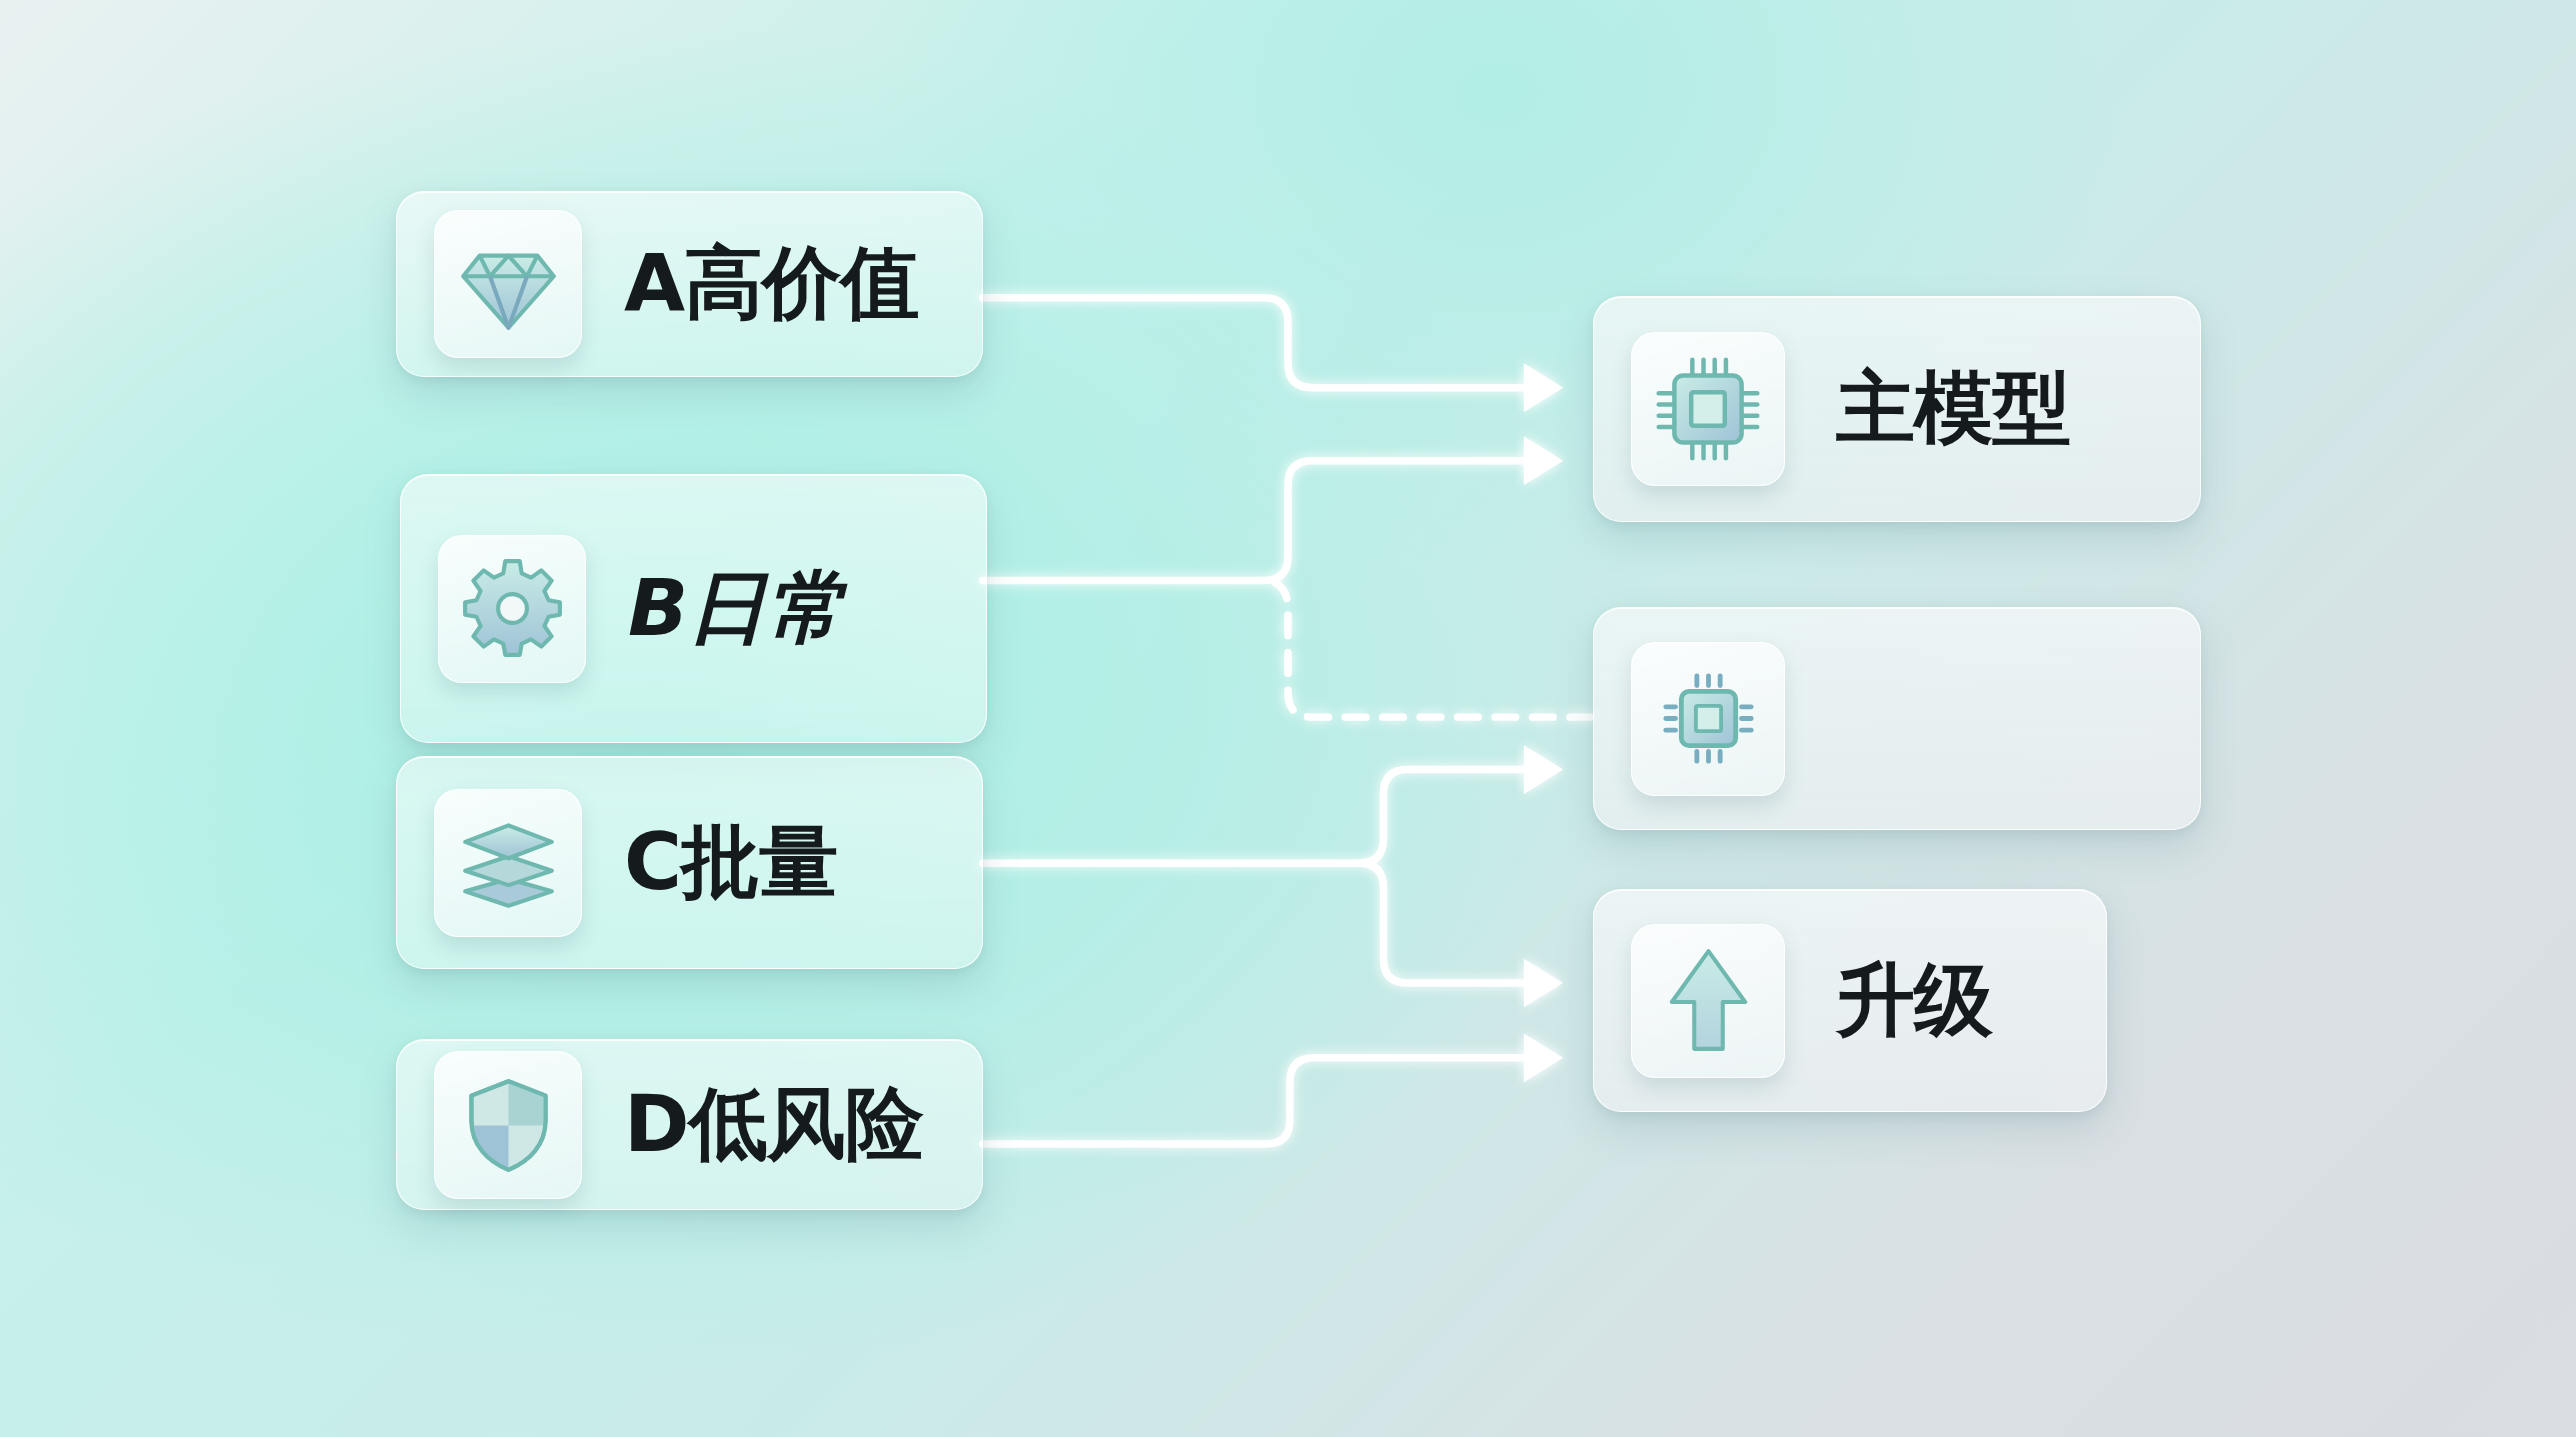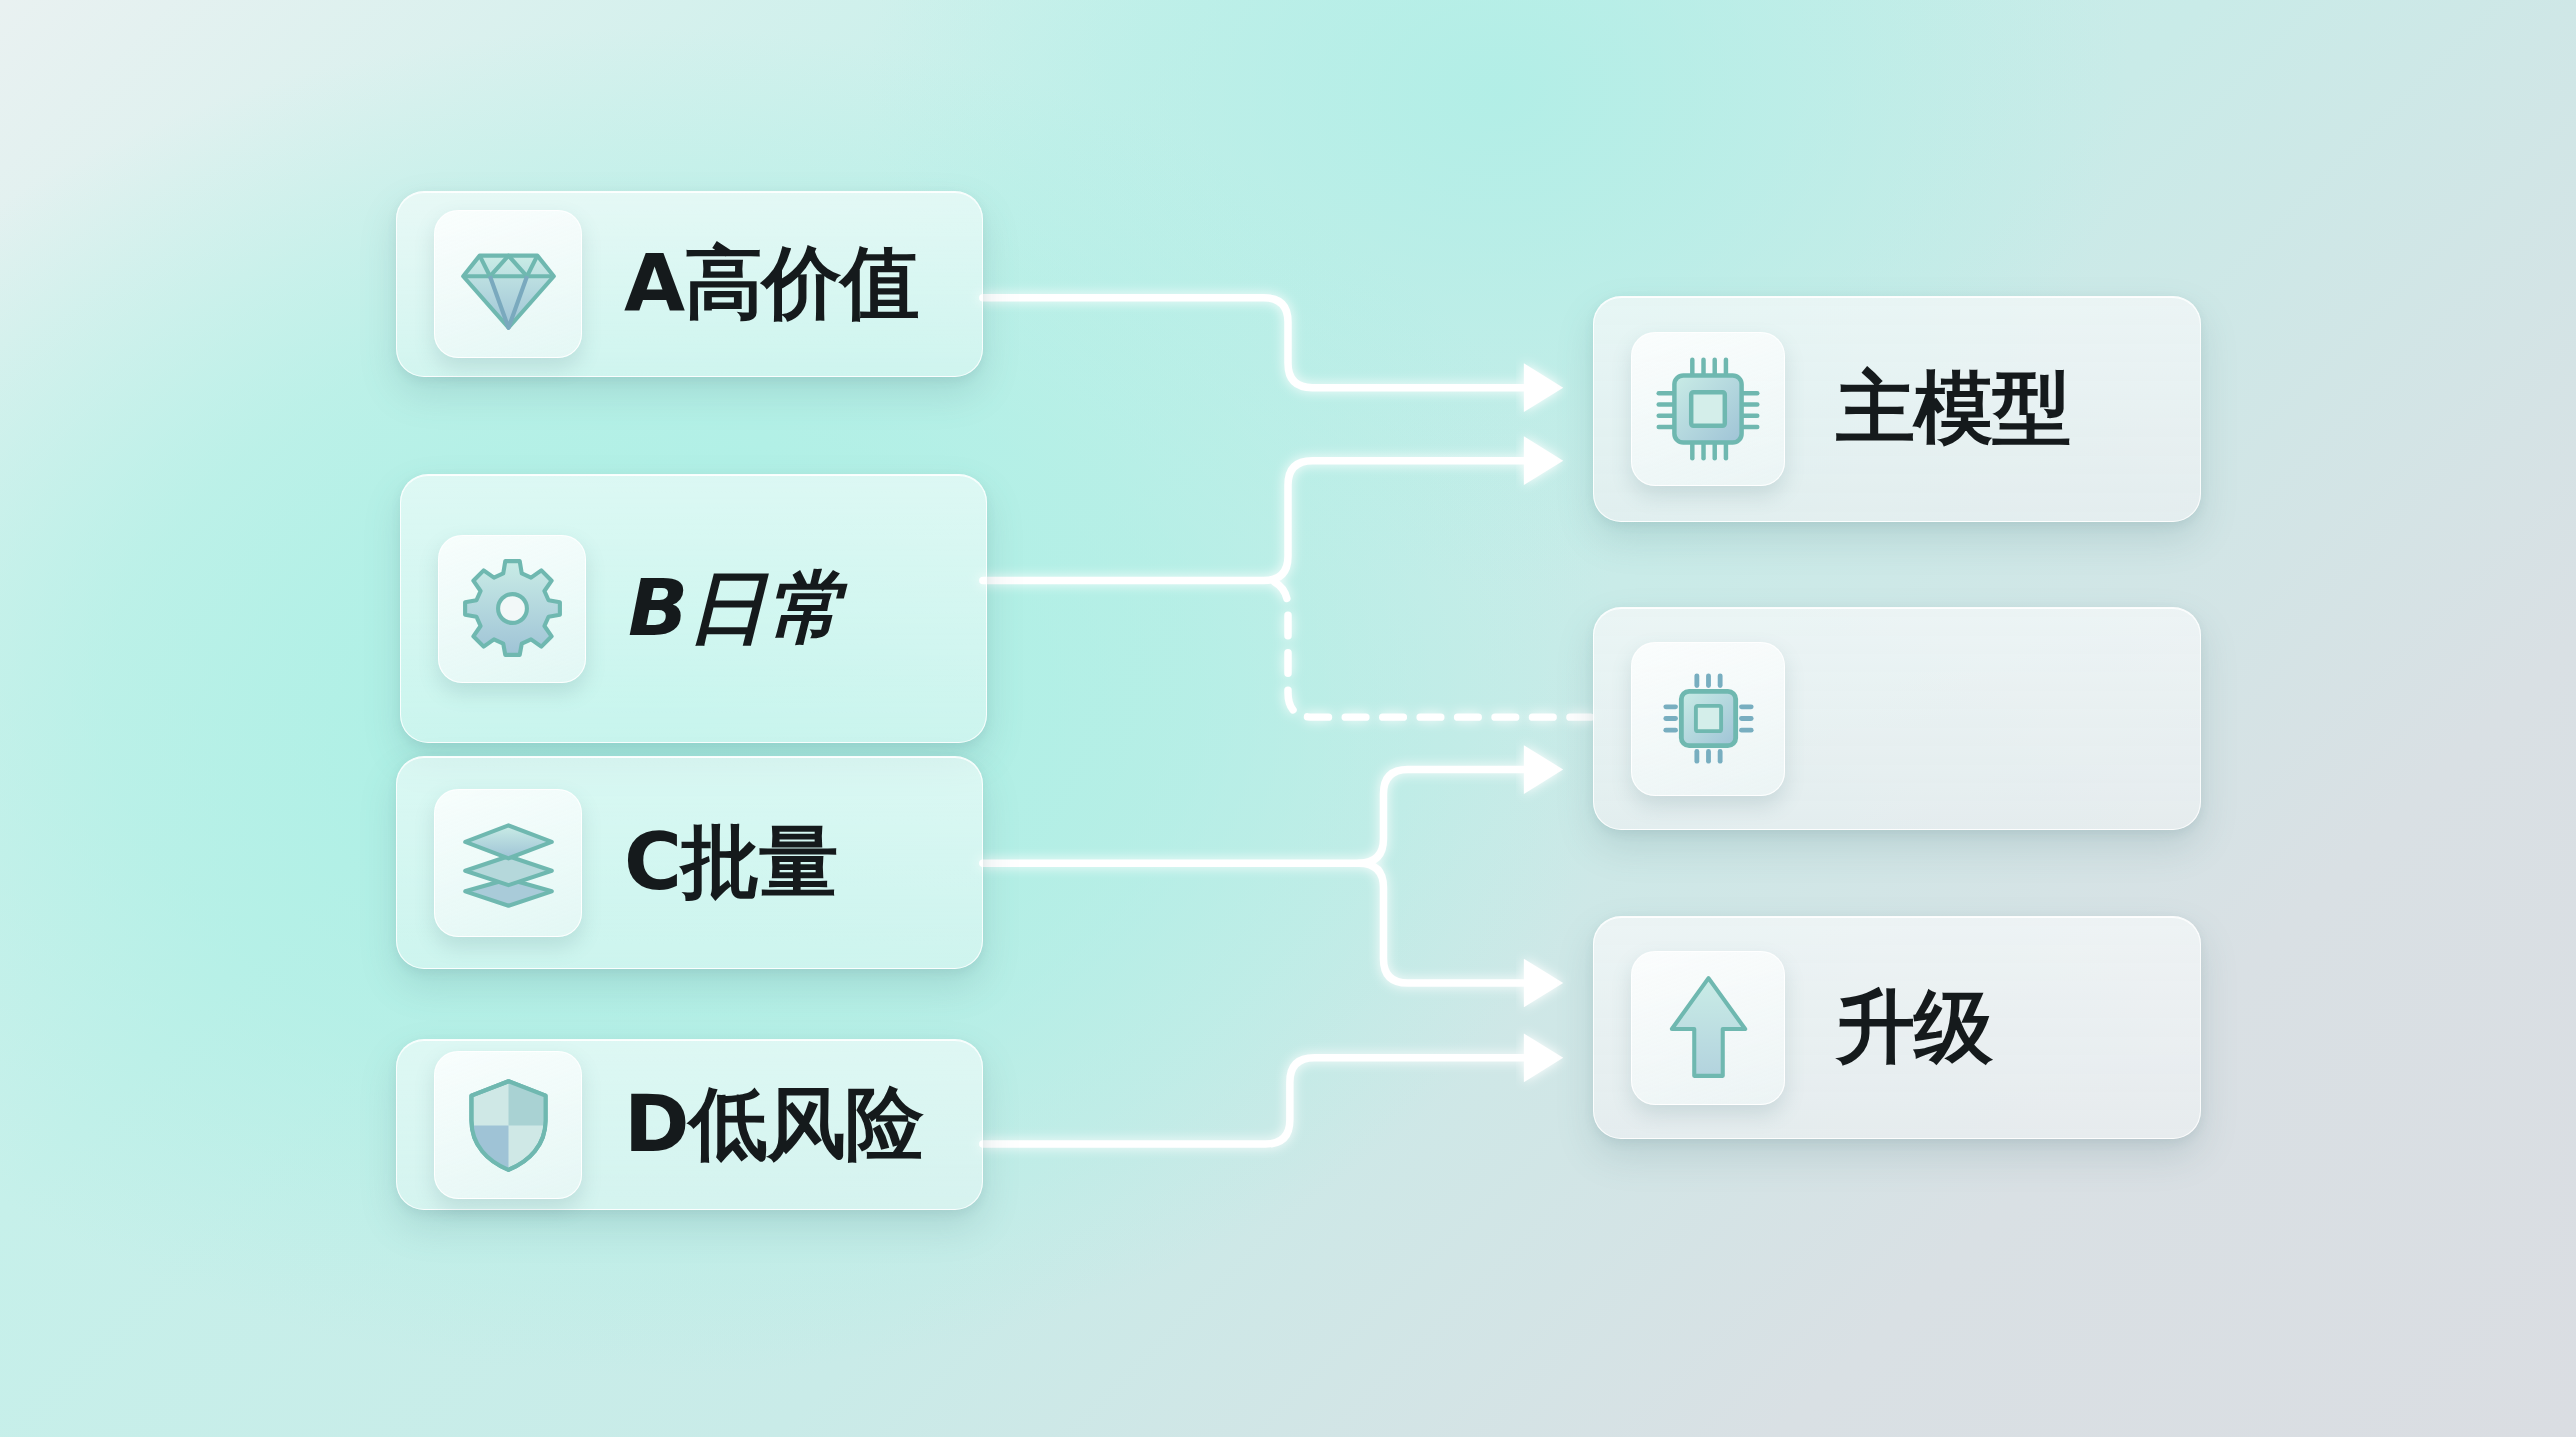--- a/index.html
+++ b/index.html
@@ -170,21 +170,21 @@
         <line x1="84" y1="38" x2="94" y2="38"></line>
           <line x1="84" y1="50" x2="94" y2="50"></line>
           <line x1="84" y1="62" x2="94" y2="62"></line>
       </g>
       <rect x="22" y="22" width="56" height="56" rx="8" fill="url(#gc)" stroke="#6fb8b0" stroke-width="5"></rect>
       <rect x="37" y="37" width="26" height="26" rx="2" fill="#d4eeea" stroke="#6fb8b0" stroke-width="4"></rect>
     </svg>
   </div>
 </div>
 
-<div class="card right" style="left:1593px;top:916px;width:608px;height:223px;font-family:Liberation Serif, serif;">
+<div class="card right" style="left:1593px;top:889px;width:514px;height:223px;font-family:Liberation Serif, serif;">
   <div class="iconbox" style="width:154px;height:154px;">
     <svg width="103" height="112" viewBox="0 0 100 110">
       <defs>
           <linearGradient id="ga" x1="0" y1="0" x2="0" y2="1">
             <stop offset="0" stop-color="#c9ece6"></stop>
             <stop offset="1" stop-color="#b3d3de"></stop>
           </linearGradient>
         </defs>
       <path d="M50 6 L86 56 H64 V102 H36 V56 H14 Z" fill="url(#ga)" stroke="#6fb8b0" stroke-width="4" stroke-linejoin="round"></path>
     </svg>

